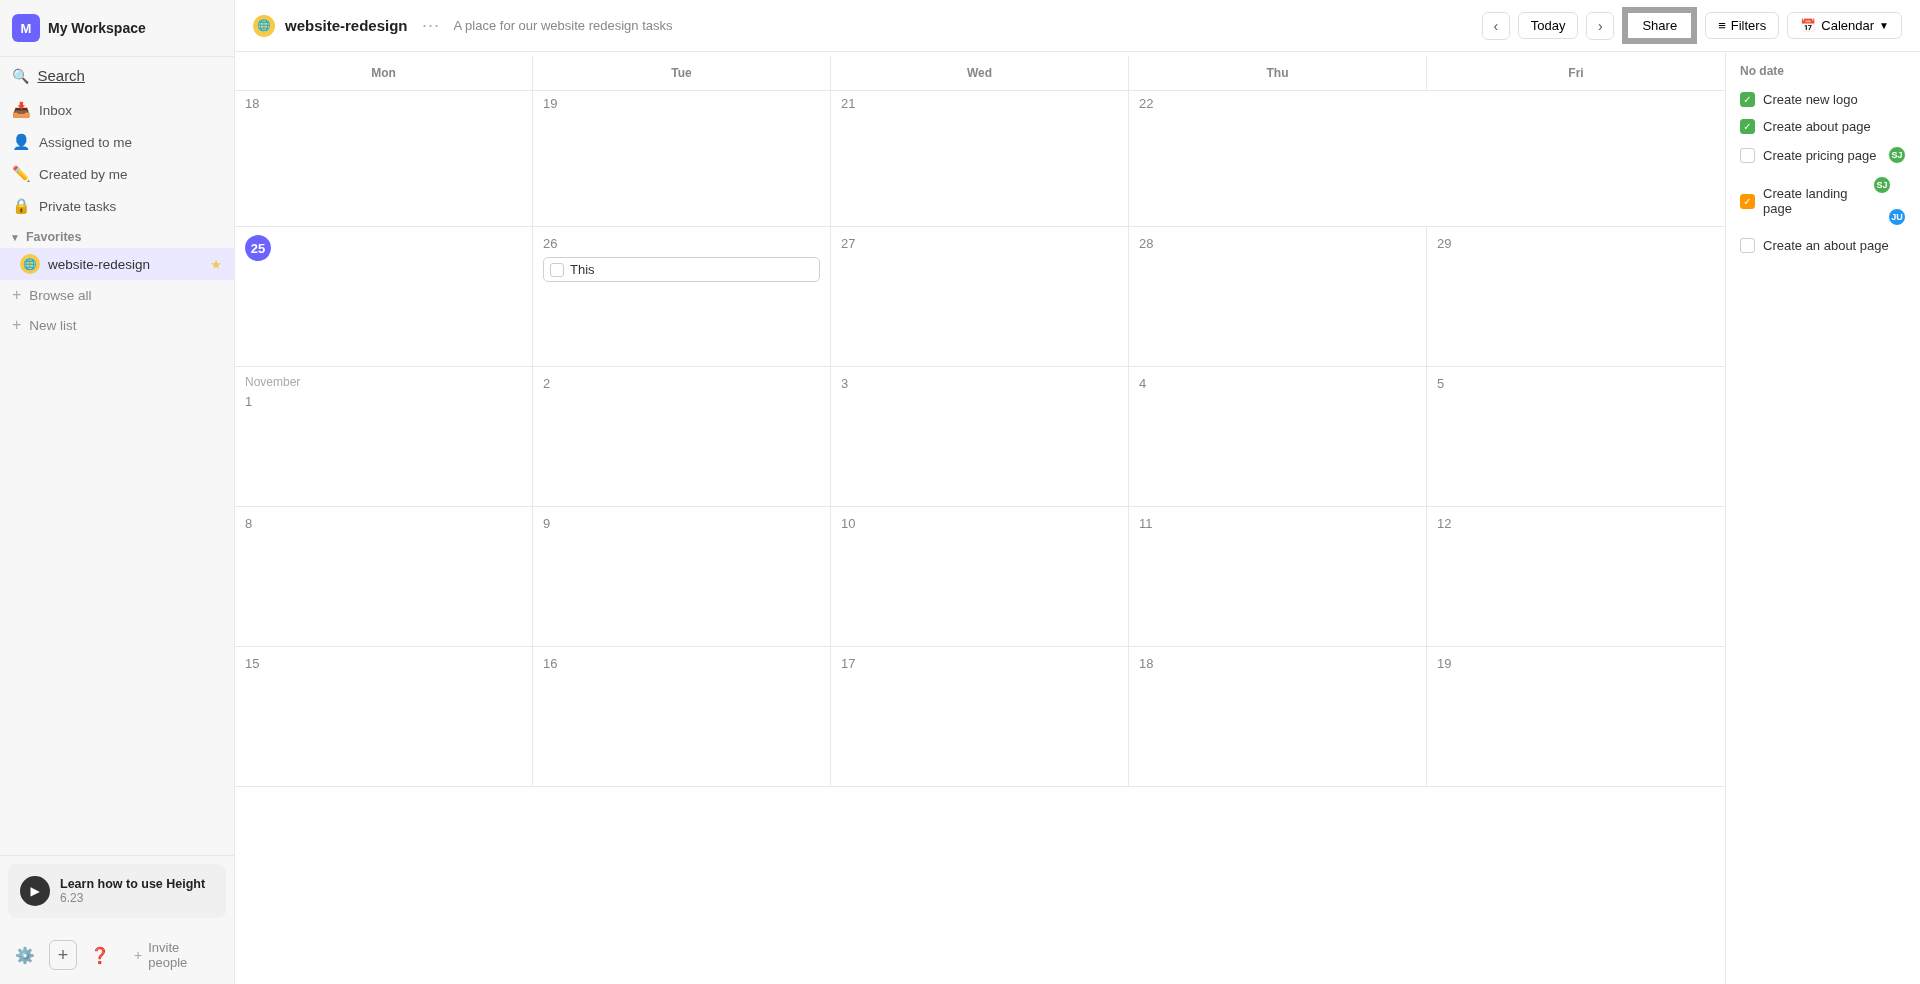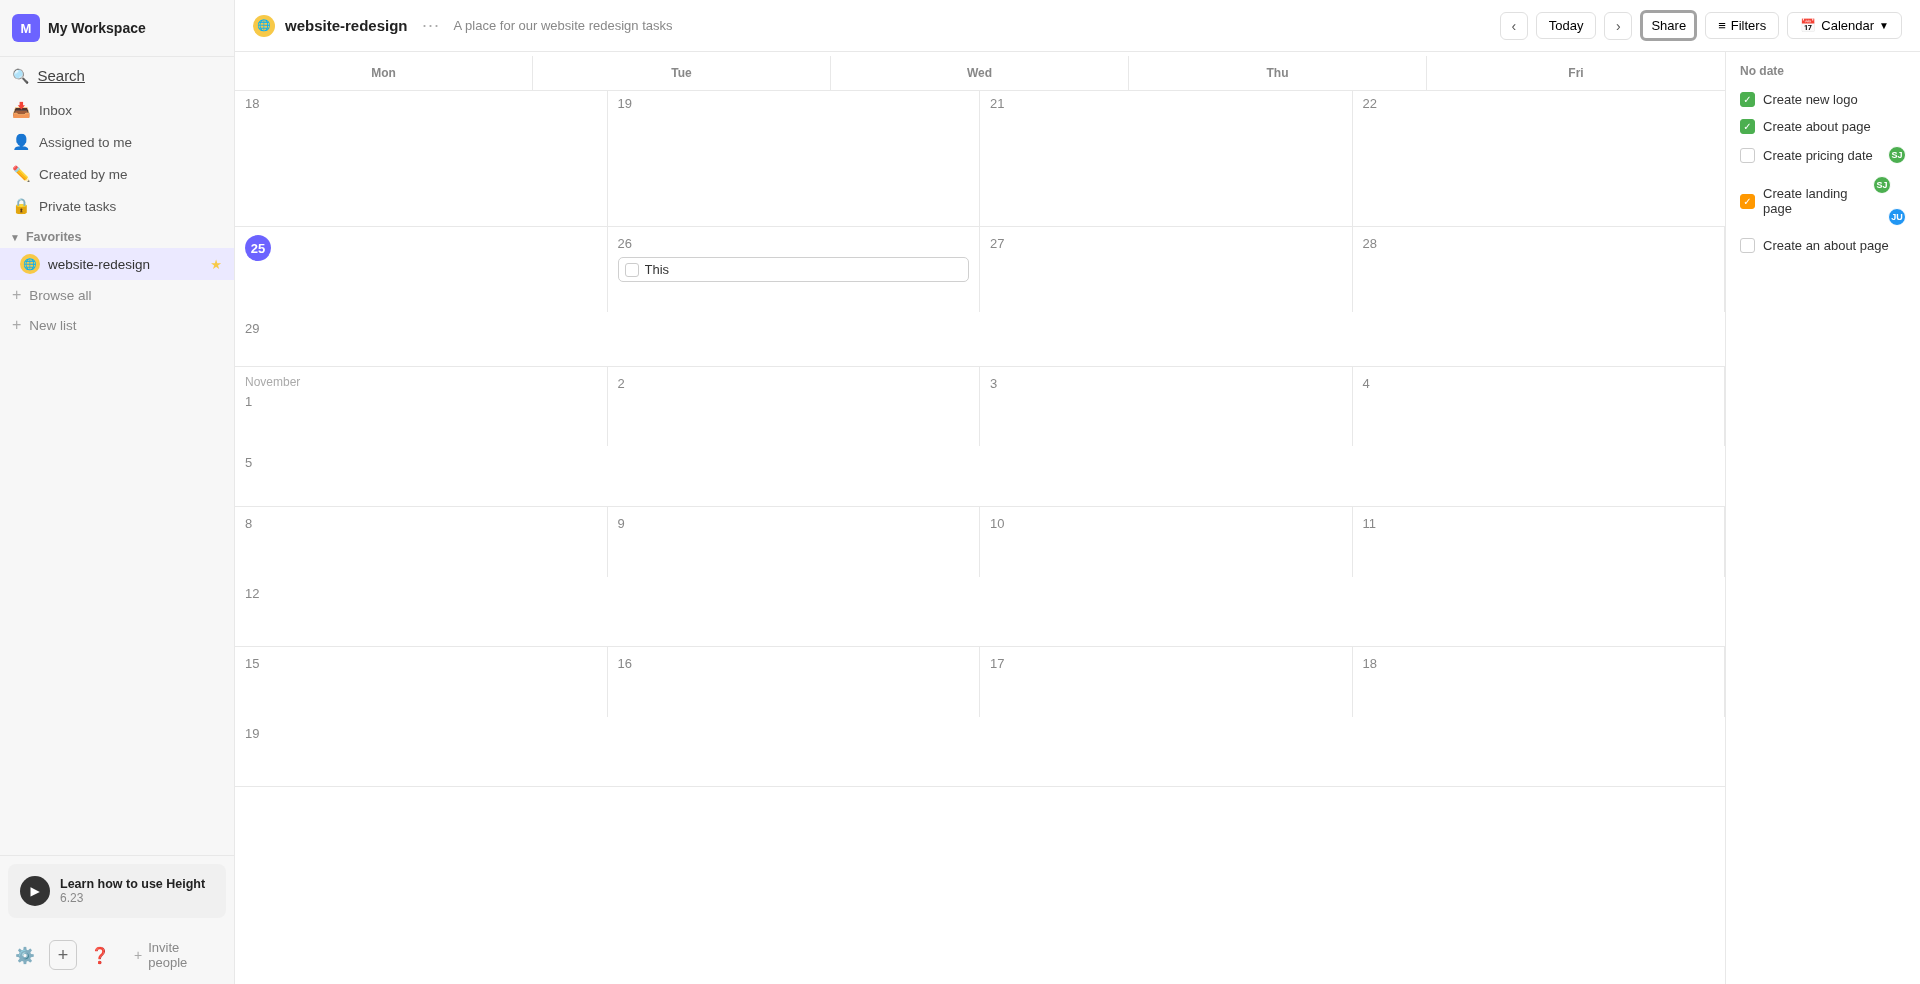--- a/index.html
+++ b/index.html
@@ -189,24 +189,24 @@
     .btn-today {
       padding: 5px 12px;
       background: #fff;
       border: 1px solid #e0e0e0;
       border-radius: 6px;
       cursor: pointer;
       font-size: 13px;
       font-weight: 500;
     }
     .btn-share {
-      padding: 5px 8px;
-      background: #fff;
-      border: 3px solid #a3a3a3;
-      border-radius: 6px;
+      padding: 5px 14px;
+      background: #fff;
+      border: 6px solid #a3a3a3;
+      border-radius: 0;
       cursor: pointer;
       font-size: 13px;
       font-weight: 500;
     }
     .btn-filters {
       display: flex; align-items: center; gap: 5px;
       padding: 5px 12px;
       background: #fff;
       border: 1px solid #e0e0e0;
       border-radius: 6px;
@@ -258,21 +258,21 @@
       text-transform: none;
       border-right: 1px solid #e8e8e8;
     }
     .cal-day-header:last-child { border-right: none; }
 
     .calendar-grid {
       flex: 1;
     }
     .cal-week-row {
       display: grid;
-      grid-template-columns: repeat(4, 1fr);
+      grid-template-columns: repeat(5, 1fr);
       min-height: 140px;
       border-bottom: 1px solid #e8e8e8;
     }
     .cal-cell {
       border-right: 1px solid #e8e8e8;
       padding: 8px 10px;
       position: relative;
       vertical-align: top;
     }
     .cal-cell:last-child { border-right: none; }
@@ -567,21 +567,21 @@
         <span class="task-label">Create new logo</span>
       </div>
 
       <div class="no-date-task">
         <div class="task-cb checked"></div>
         <span class="task-label">Create about page</span>
       </div>
 
       <div class="no-date-task">
         <div class="task-cb"></div>
-        <span class="task-label">Create pricing date</span>
+        <span class="task-label">Create pricing page</span>
         <div class="task-avatars">
           <div class="task-avatar avatar-green">SJ</div>
         </div>
       </div>
 
       <div class="no-date-task">
         <div class="task-cb checked-orange"></div>
         <span class="task-label">Create landing page</span>
         <div class="task-avatars">
           <div class="task-avatar avatar-green">SJ</div>

